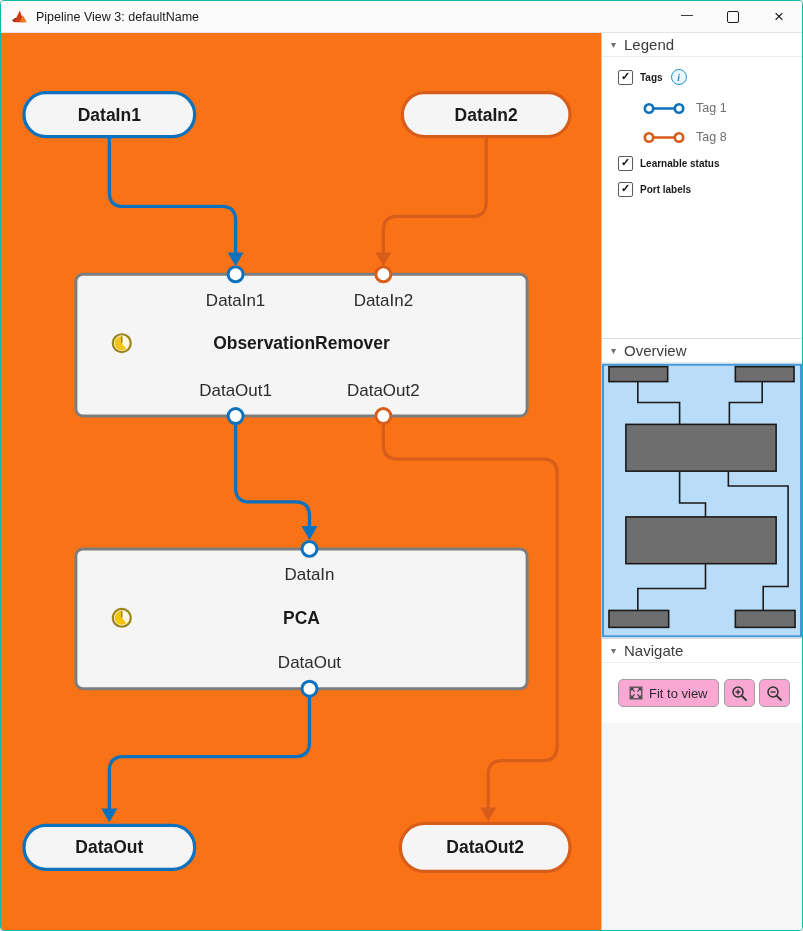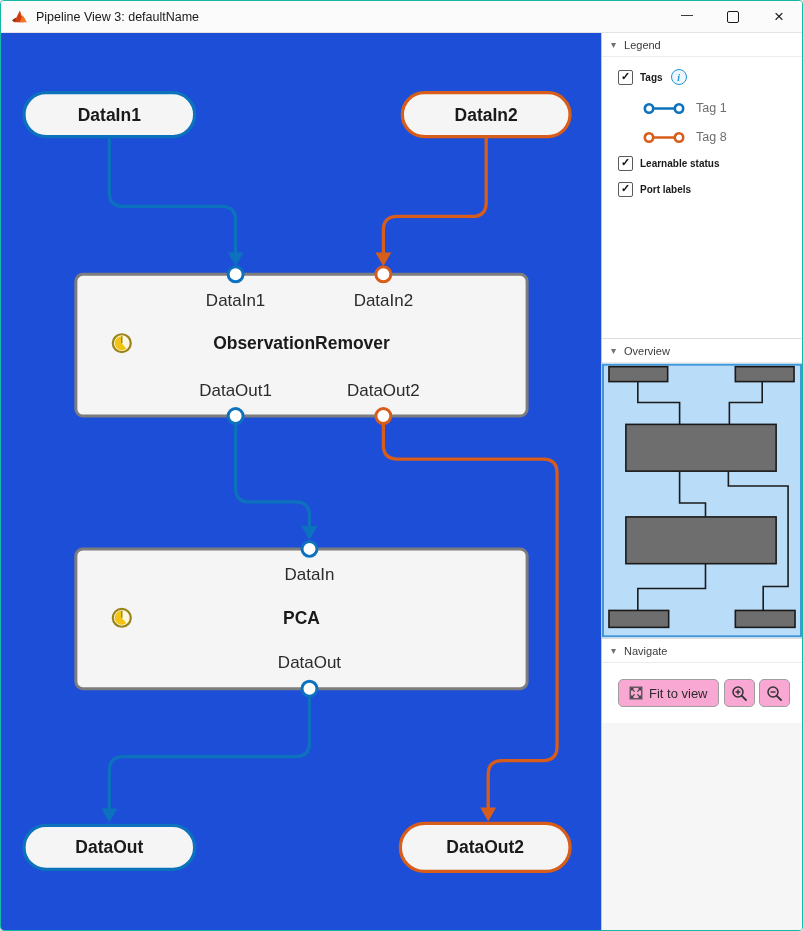--- a/index.html
+++ b/index.html
@@ -9,27 +9,27 @@
   .titlebar{height:31px;background:#fbfbfb;border-bottom:1px solid #e3e3e3;display:flex;align-items:center;}
   .titlebar .app-icon{margin:0 8px 0 10px;display:flex;align-items:center;}
   .titlebar .title{font-size:12.5px;color:#1a1a1a;flex:1;white-space:nowrap;}
   .win-btn{width:46px;height:30px;display:flex;align-items:center;justify-content:center;
            color:#1a1a1a;font-size:14px;cursor:default;}
   .maxi-box{width:10px;height:10px;border:1.2px solid #1a1a1a;border-radius:2px;}
   .min-glyph{font-size:12px;position:relative;top:-2px;}
   .close-glyph{font-size:17px;}
   
   .app-body{display:flex;height:898px;}
-  .canvas{width:600px;height:898px;background:#1d4ed8;position:relative;flex:none;}
+  .canvas{width:600px;height:898px;background:#f97316;position:relative;flex:none;}
   .sidebar{width:200px;flex:none;border-left:1px solid #c9c9c9;display:flex;flex-direction:column;background:#fff;}
   
   .sec-header{height:23px;flex:none;display:flex;align-items:center;padding-left:9px;background:#fff;
               border-bottom:1px solid #ececec;cursor:default;}
   .sec-header .chev{color:#707070;font-size:10px;margin-right:8px;}
-  .sec-header .sec-title{font-size:11px;color:#3c3c3c;}
+  .sec-header .sec-title{font-size:15px;color:#3c3c3c;}
   .sec-header.bordered{border-top:1px solid #dcdcdc;}
   .legend-body{height:281px;flex:none;padding:12px 0 0 16px;box-sizing:border-box;background:#fff;}
   .row{display:flex;align-items:center;}
   .row-tags{margin-bottom:13px;}
   .row-tag{margin:0 12px 9px 24px;height:20px;text-align:center;}
   .row-learn{margin-bottom:11px;}
   .row-notlearned{margin:0 0 10px 12px;height:22px;}
   .checkbox{width:13px;height:13px;border:1px solid #5a5a5a;border-radius:2px;background:#fff;
             display:inline-flex;align-items:center;justify-content:center;margin-right:7px;flex:none;}
   .checkbox .tick{font-size:11px;font-weight:bold;color:#111;line-height:1;position:relative;top:-1px;}

